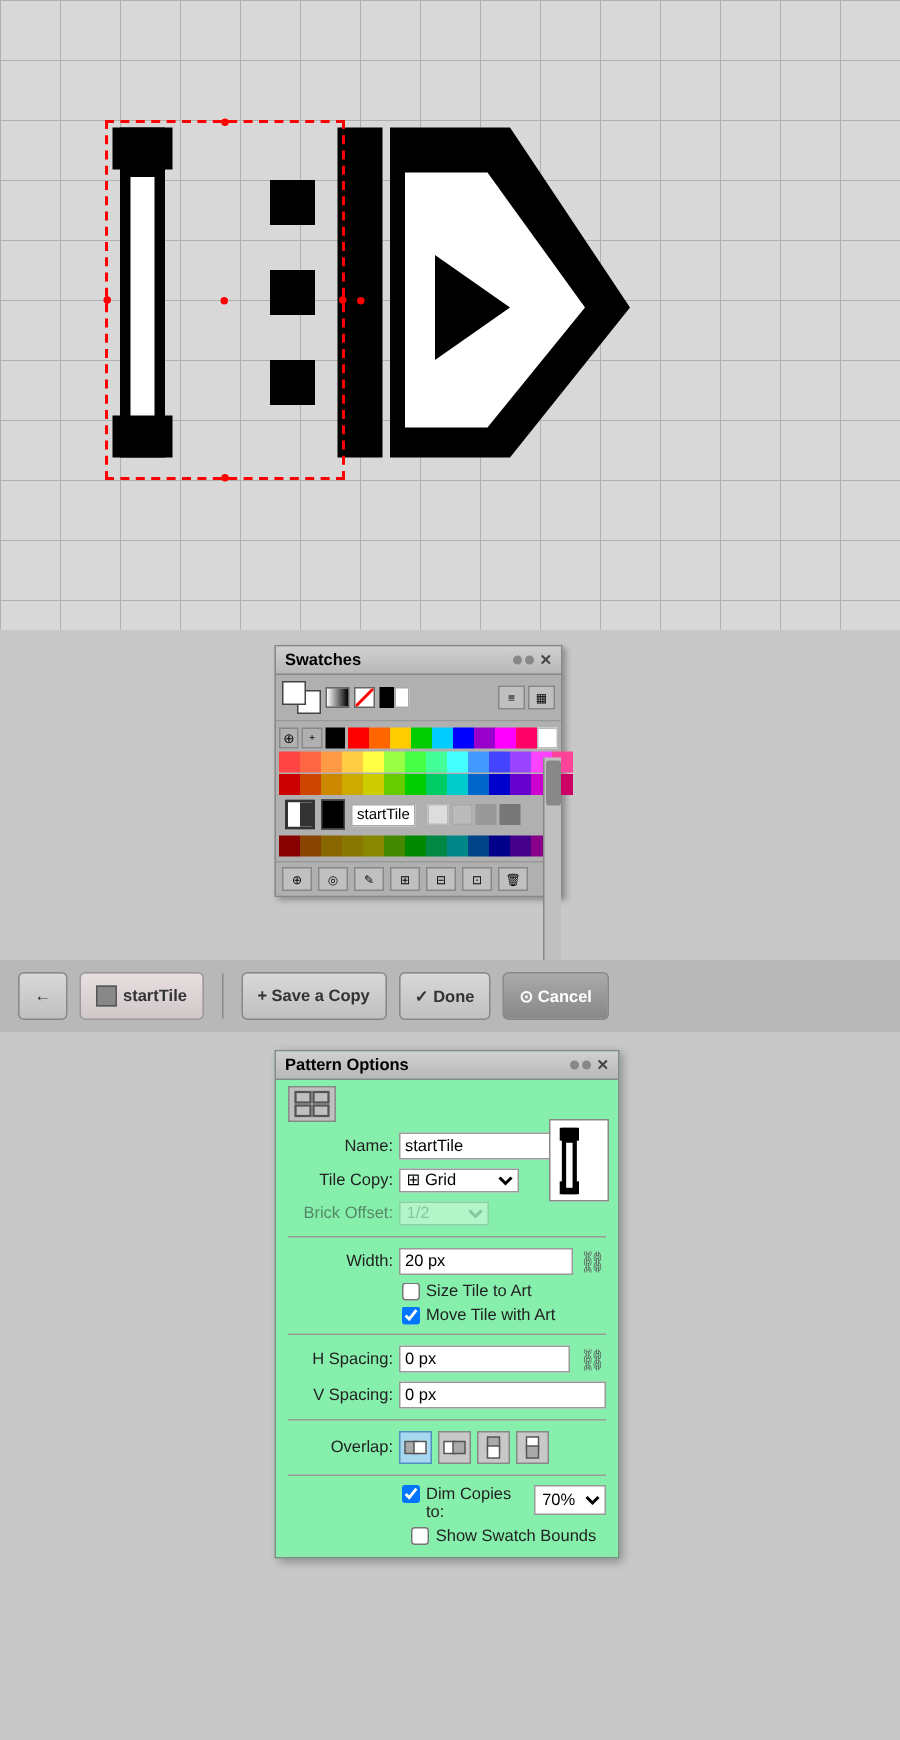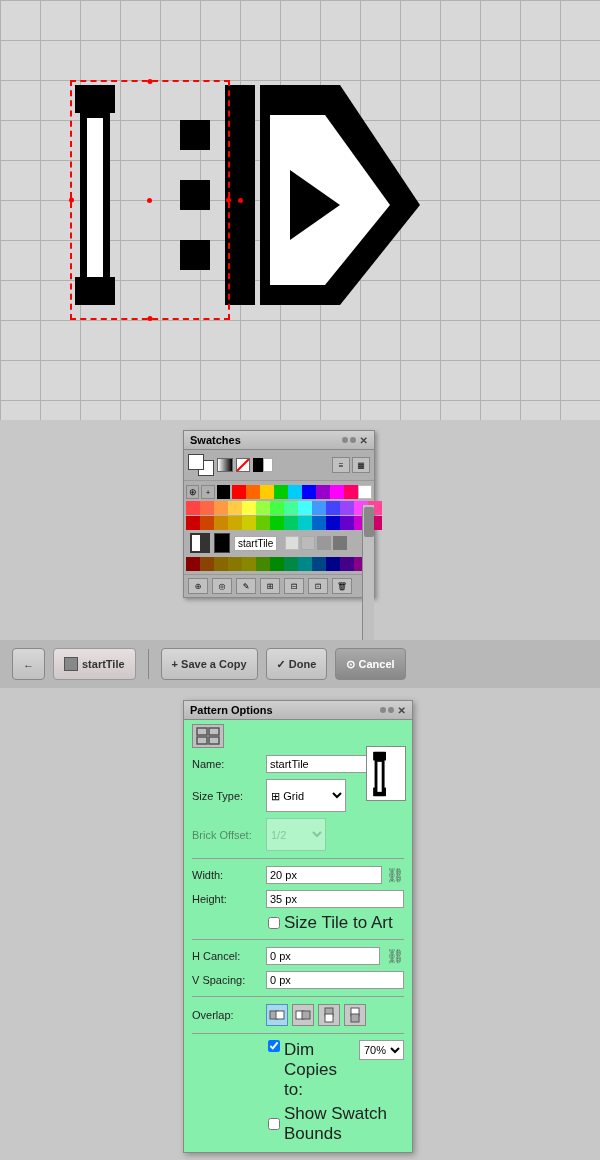--- a/index.html
+++ b/index.html
@@ -302,56 +302,57 @@
 
     .form-row {
       display: flex;
       align-items: center;
       padding: 3px 8px;
       gap: 4px;
     }
 
     .form-label {
       width: 70px;
+      text-align: right;
       font-size: 11px;
       color: #222;
       flex-shrink: 0;
     }
 
     .form-input {
       height: 18px;
       font-size: 11px;
       background: white;
       border: 1px solid #999;
       padding: 0 3px;
       flex: 1;
     }
 
     .form-select {
-      height: 33px;
+      height: 16px;
       font-size: 11px;
       background: white;
       border: 1px solid #999;
       cursor: pointer;
     }
 
     .form-checkbox-row {
       display: flex;
       align-items: center;
       padding: 2px 8px 2px 84px;
       gap: 4px;
     }
 
     .form-checkbox {
       width: 12px; height: 12px;
       cursor: pointer;
     }
 
     .checkbox-label {
-      font-size: 17px;
+      font-size: 11px;
       color: #222;
     }
 
     .section-divider {
       height: 1px;
       background: #999;
       margin: 4px 8px;
     }
 
     
@@ -658,21 +659,21 @@
       <rect x="4" y="9" width="3" height="21" fill="white"></rect>
     </svg>
   </div>
 
   <div class="form-row">
     <span class="form-label">Name:</span>
     <input class="form-input" type="text" value="startTile" style="width: 110px;">
   </div>
 
   <div class="form-row">
-    <span class="form-label">Size Type:</span>
+    <span class="form-label">Tile Copy:</span>
     <select class="form-select" style="width:80px;">
       <option>⊞ Grid</option>
     </select>
   </div>
 
   <div class="form-row" style="opacity:0.5;">
     <span class="form-label">Brick Offset:</span>
     <select class="form-select" style="width:60px;" disabled="">
       <option>1/2</option>
     </select>
@@ -680,35 +681,35 @@
 
   <div class="section-divider"></div>
 
   <div class="form-row">
     <span class="form-label">Width:</span>
     <input class="form-input" type="text" value="20 px" style="width: 80px;">
 
     <span style="font-size:14px;color:#555;cursor:pointer;">⛓</span>
   </div>
 
-  <div class="form-row">
-    <span class="form-label">Height:</span>
-    <input class="form-input" type="text" value="35 px" style="width: 80px;">
-  </div>
 
   <div class="form-checkbox-row">
     <input type="checkbox" class="form-checkbox" id="cb-size-tile" style="">
     <label class="checkbox-label" for="cb-size-tile">Size Tile to Art</label>
   </div>
 
+  <div class="form-checkbox-row">
+    <input type="checkbox" class="form-checkbox" id="cb-move-tile" checked="" style="">
+    <label class="checkbox-label" for="cb-move-tile">Move Tile with Art</label>
+  </div>
 
   <div class="section-divider"></div>
 
   <div class="form-row">
-    <span class="form-label">H Cancel:</span>
+    <span class="form-label">H Spacing:</span>
     <input class="form-input" type="text" value="0 px" style="width: 70px;">
     <span style="font-size:14px;color:#555;cursor:pointer;margin-left:2px;">⛓</span>
   </div>
 
   <div class="form-row">
     <span class="form-label">V Spacing:</span>
     <input class="form-input" type="text" value="0 px" style="width: 70px;">
   </div>
 
   <div class="section-divider"></div>
@@ -748,17 +749,17 @@
     <input type="checkbox" class="form-checkbox" id="cb-dim" checked="" style="">
     <label class="checkbox-label" for="cb-dim">Dim Copies to:</label>
     <select class="dim-pct-select" style="width:50px;">
       <option>70%</option>
       <option>50%</option>
       <option>30%</option>
     </select>
   </div>
 
 
-  <div class="form-checkbox-row" style="padding-bottom:8px;">
+  <div class="form-checkbox-row" style="padding-bottom:8px;justify-content:center;">
     <input type="checkbox" class="form-checkbox" id="cb-swatch-bounds" style="">
     <label class="checkbox-label" for="cb-swatch-bounds">Show Swatch Bounds</label>
   </div>
 </div>
 
 </body></html>

